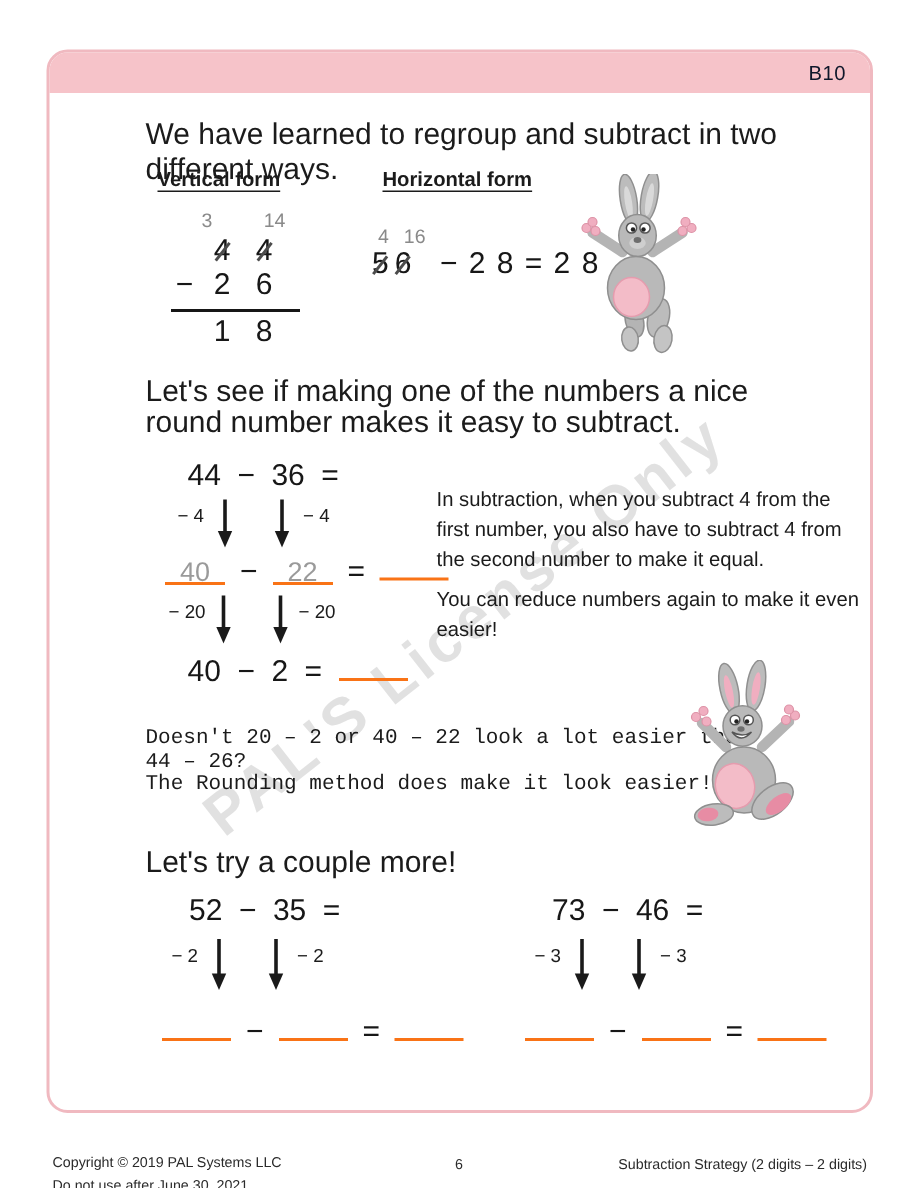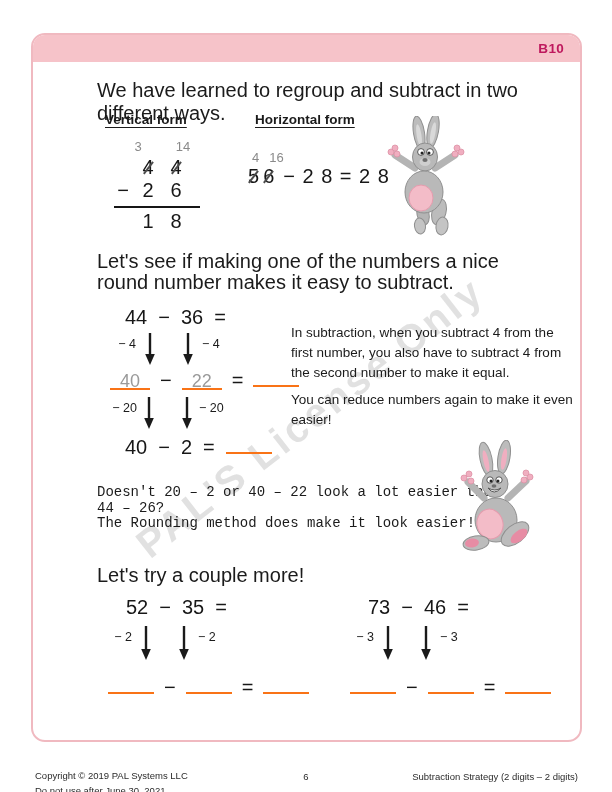--- a/index.html
+++ b/index.html
@@ -12,21 +12,21 @@
   
   .sheet{
     position:absolute;left:31px;top:33px;width:547px;height:705px;
     border:2px solid #f0b9c0;border-radius:14px;background:transparent;
   }
   .band{
     position:absolute;left:0;top:0;right:0;height:27px;
     background:#f6c3c9;border-radius:12px 12px 0 0;
     display:flex;align-items:center;justify-content:flex-end;
   }
-  .code{font-size:13.5px;font-weight:bold;color:#be185d;padding-right:16px;letter-spacing:.3px;}
+  .code{font-size:13.5px;font-weight:normal;color:#0f172a;padding-right:16px;letter-spacing:.3px;}
   
   .watermark{
     position:absolute;left:80px;top:395px;width:460px;text-align:center;
     transform:rotate(-38deg);
     font-size:40px;font-weight:700;letter-spacing:3px;white-space:nowrap;
     color:#c4c4c4;opacity:.5;z-index:0;pointer-events:none;
   }
   .content{position:relative;z-index:1;}
   
   .t-intro{font-size:20px;}
@@ -47,21 +47,21 @@
   .shift-r{transform:translateX(7px);}
   
   .struck{position:relative;display:inline-block;}
   .struck::after{
     content:"";position:absolute;left:-16%;top:48%;width:132%;height:2px;
     background:#4c4c4c;transform:rotate(-52deg);
   }
   
   .hf-small{font-size:13px;color:#8a8a8a;display:flex;gap:10px;padding-left:4px;}
   .hf-main{display:flex;gap:4px;font-size:20px;align-items:baseline;color:#171717;}
-  .hf-rest{margin-left:5px;letter-spacing:1px;}
+  .hf-rest{margin-left:15px;letter-spacing:1px;}
   
   .arrow-row{display:flex;align-items:flex-start;}
   .a-label{font-size:12.5px;color:#1b1b1b;margin-top:5px;white-space:nowrap;}
   .arr{display:block;}
   
   .foot{font-size:9.5px;color:#2b2b2b;line-height:15px;margin-top:24px;}
 </style>
 </head>
 <body>
 

